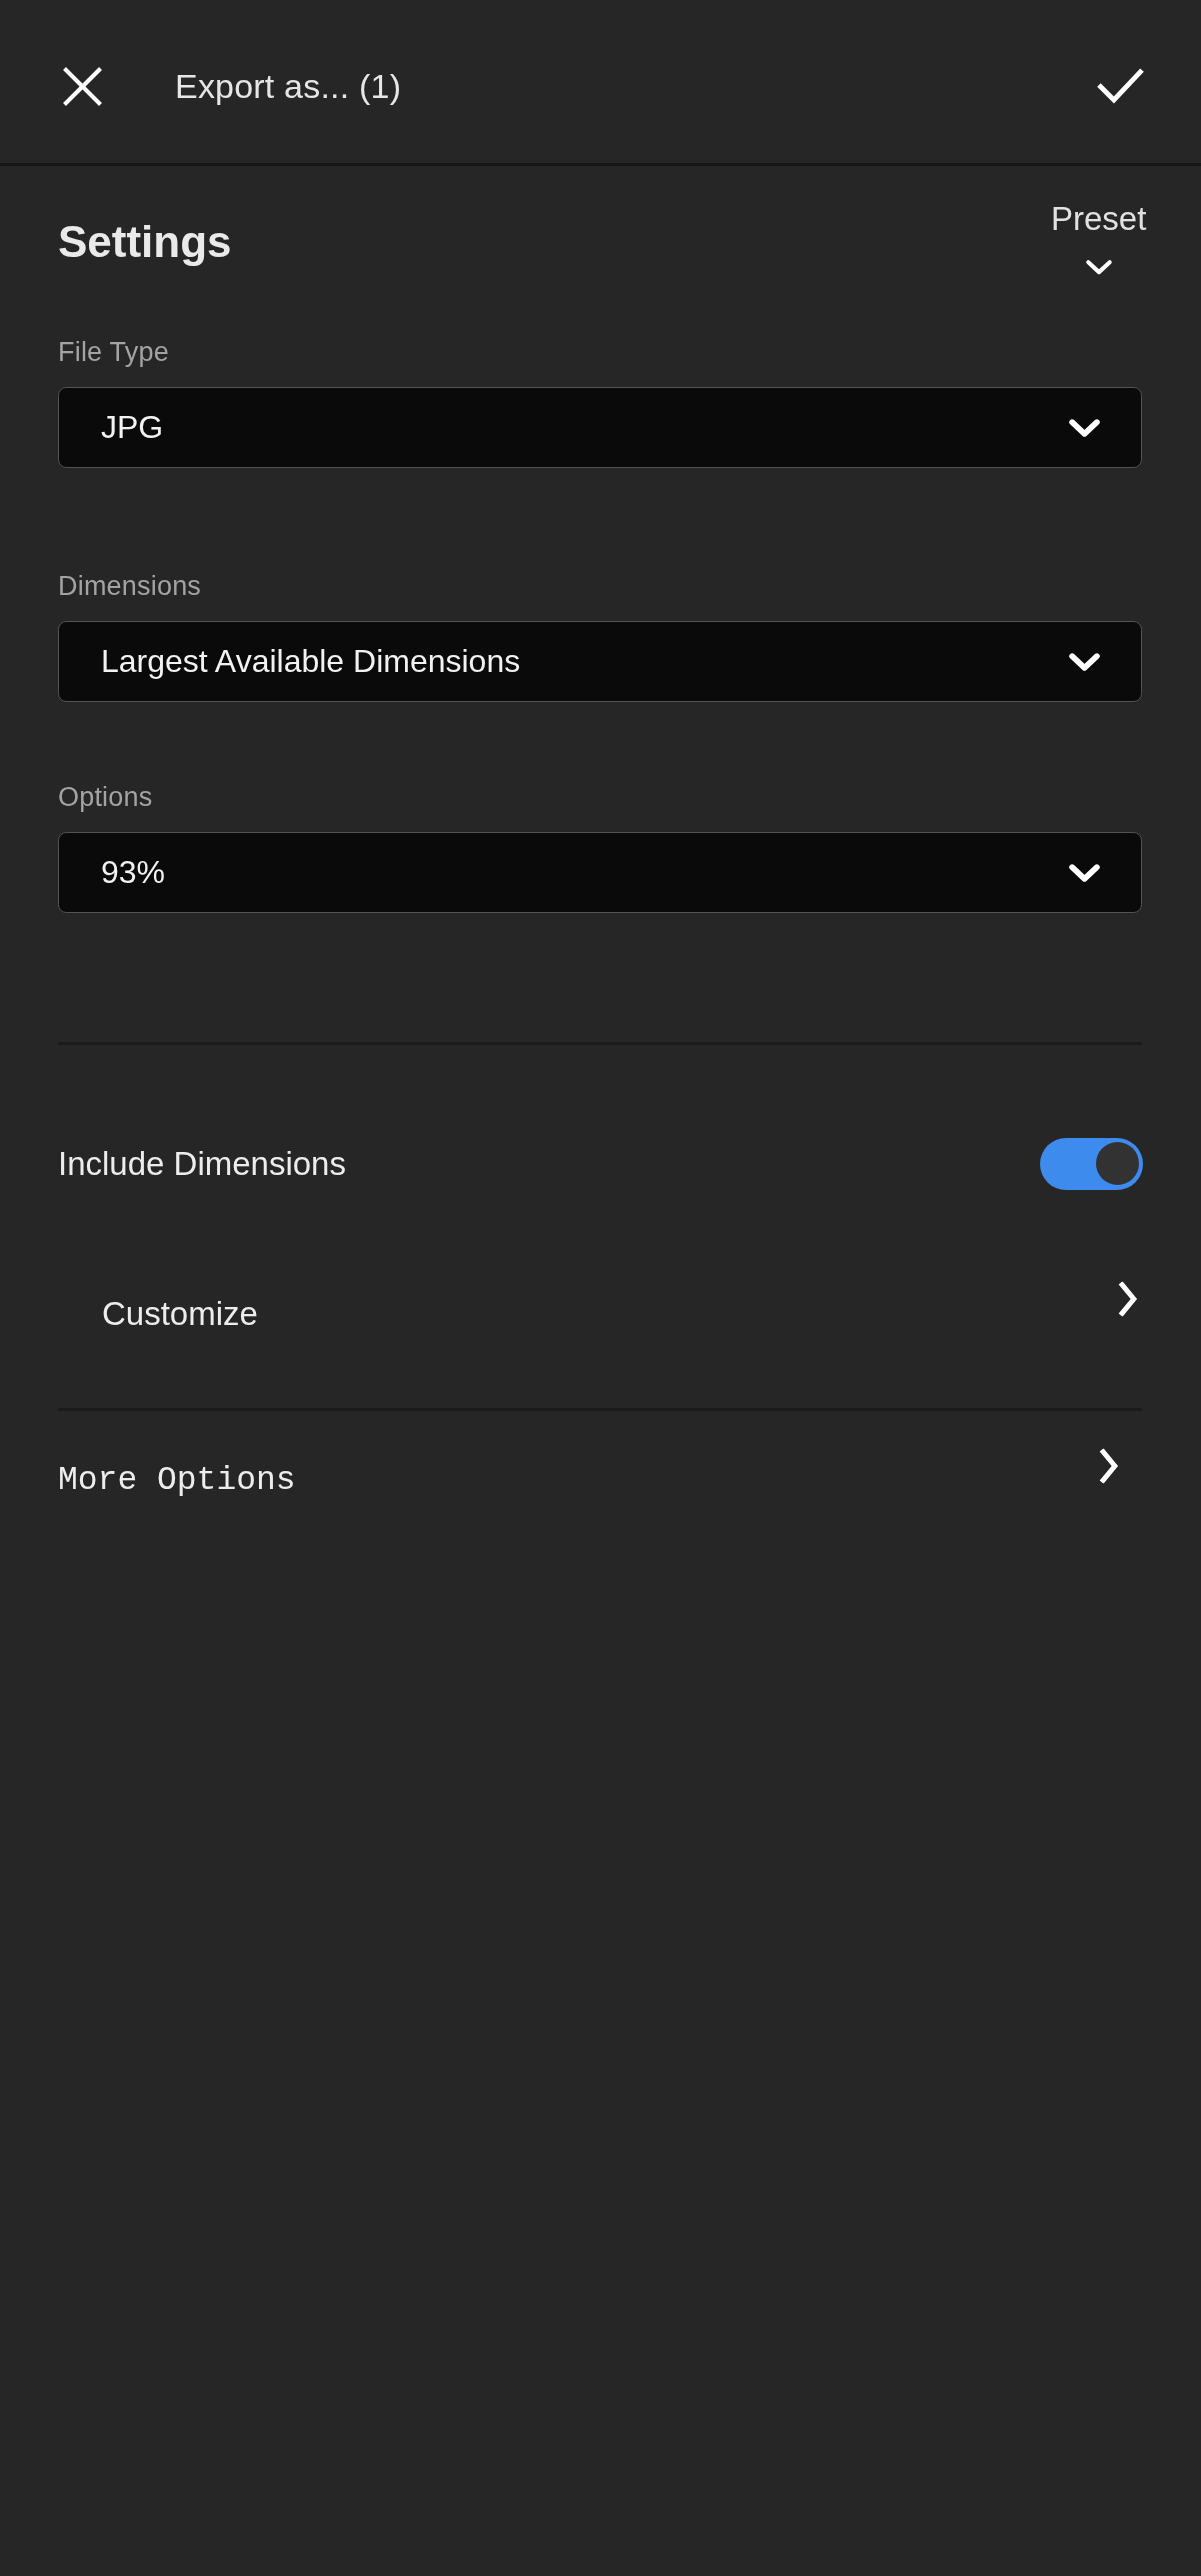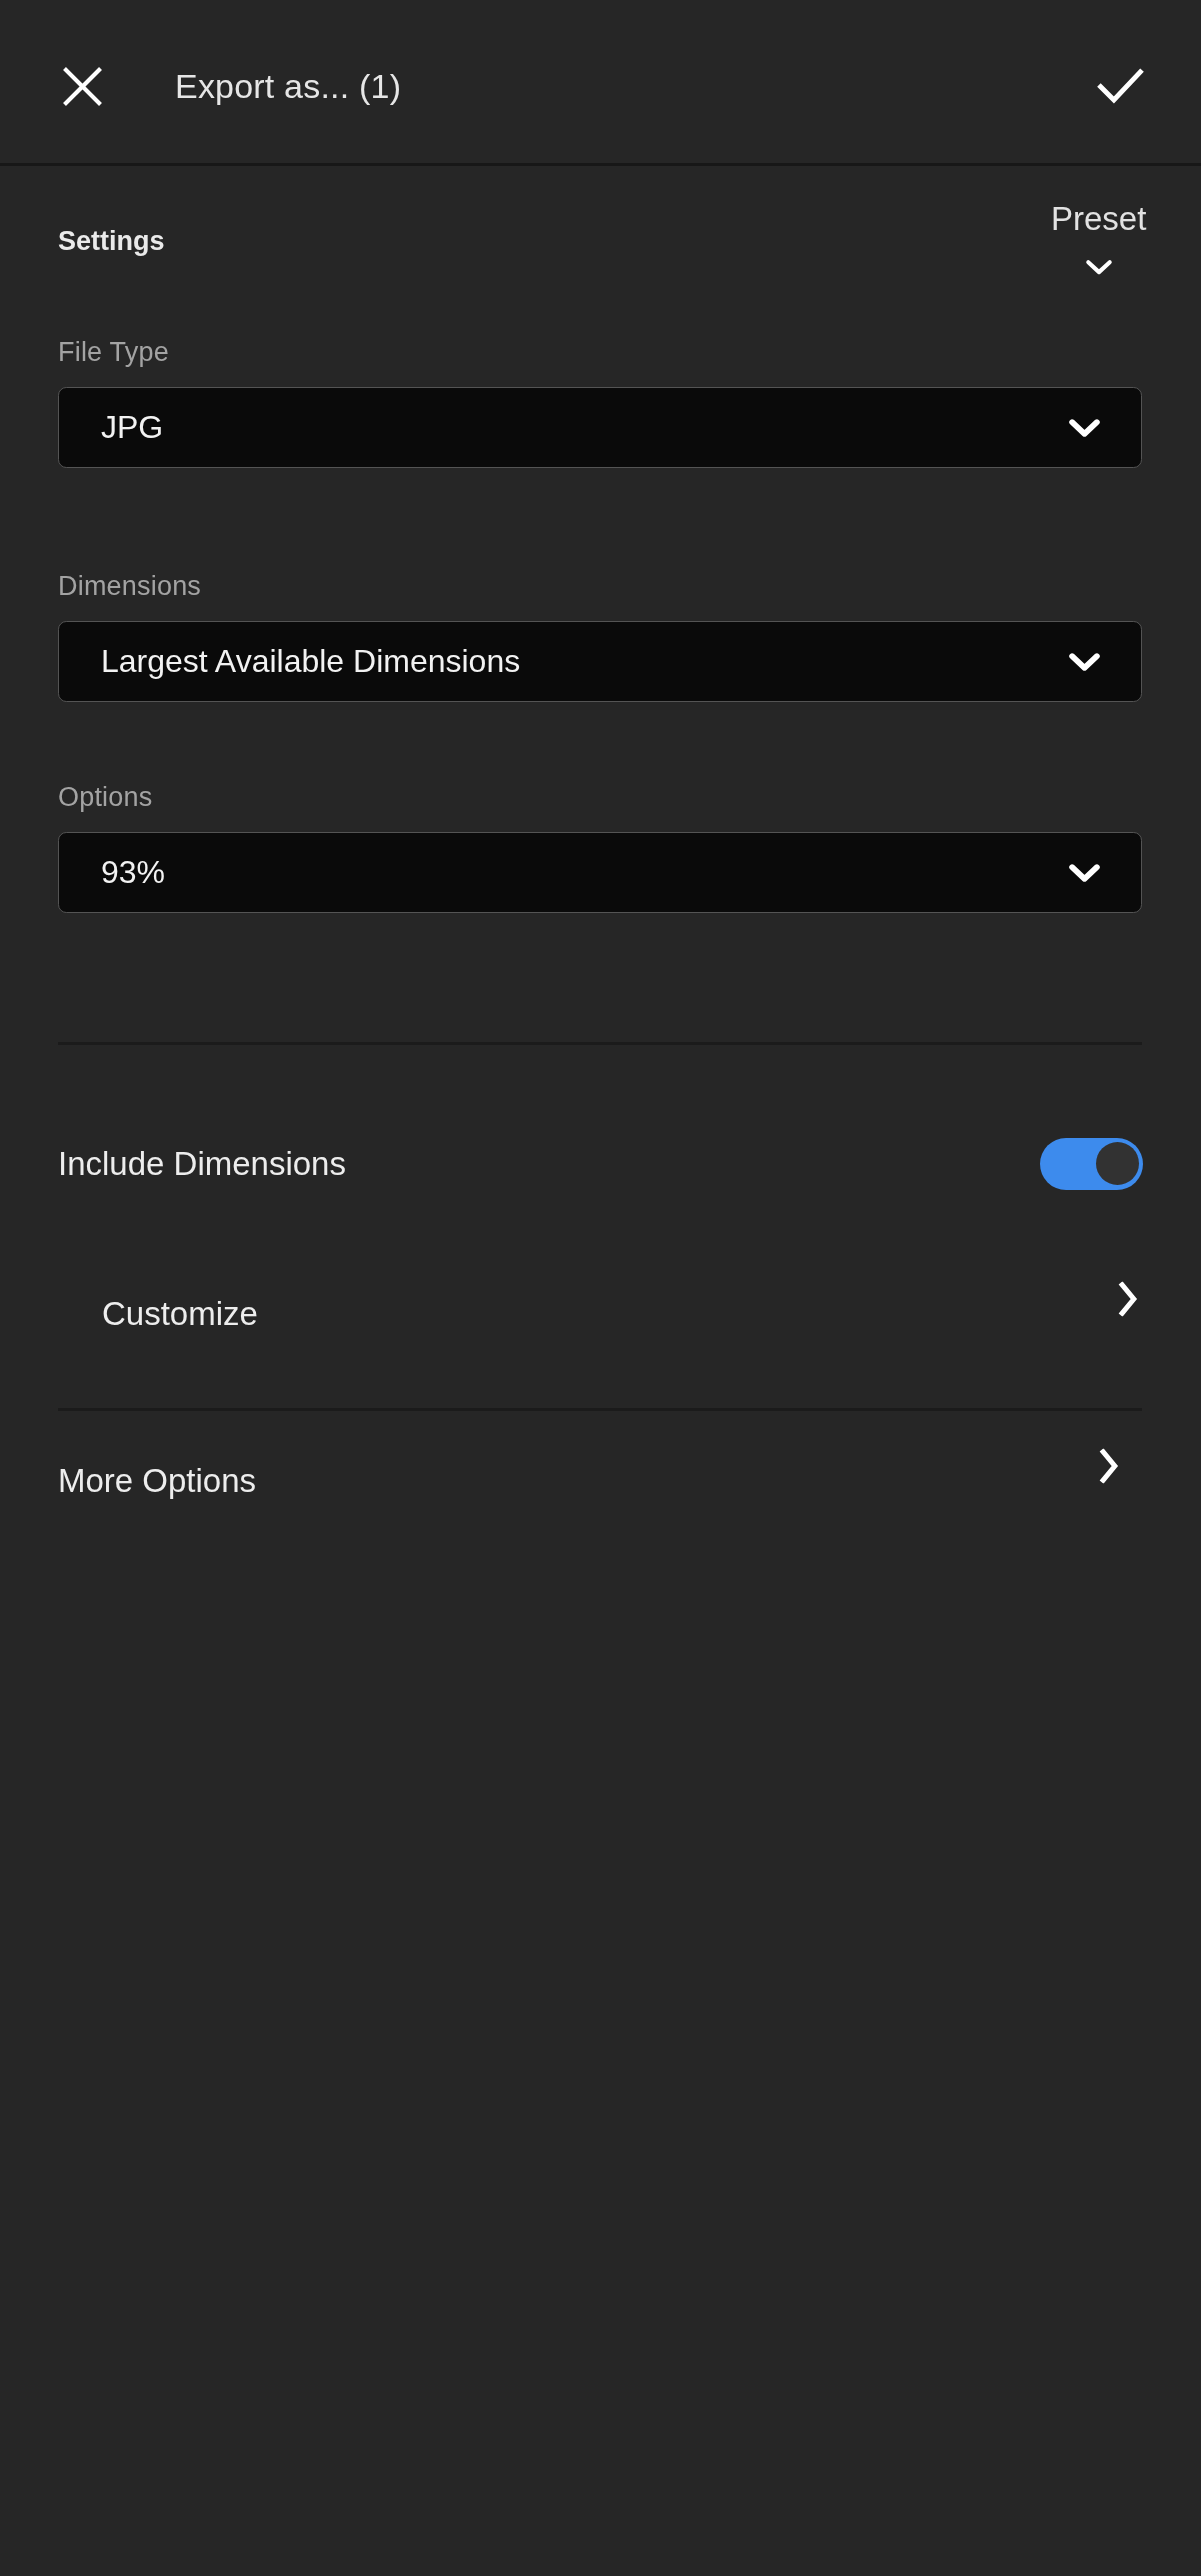--- a/index.html
+++ b/index.html
@@ -65,21 +65,21 @@
   .settings-row {
     position:absolute;
     left:0; top:200px;
     width:1201px; height:83px;
   }
   .settings-label {
     position:absolute;
     left:58px; top:0;
     height:83px;
     display:flex; align-items:center;
-    font-size:27px;
+    font-size:44px;
     font-weight:700;
     color:#eaeaea;
   }
   .preset-btn {
     position:absolute;
     right:38px; top:0;
     height:83px;
     display:flex; align-items:center; gap:20px;
     cursor:pointer;
     padding-right:16.7px;
@@ -200,21 +200,21 @@
     top:50%;
     transform:translateY(-50%);
     display:flex; align-items:center; justify-content:center;
   }
   .nav-chevron svg { display:block; }
 
   #row-customize { left:0; top:1257px; }
   #row-customize .nav-row-label { left:102px; }
   #row-customize .nav-chevron   { right:63px; }
 
-  #row-more-options { left:0; top:1424px; }
+  #row-more-options { left:0; top:1424px;font-family:Liberation Mono, monospace; }
   #row-more-options .nav-row-label { left:58px; }
   #row-more-options .nav-chevron   { right:82px; }
 </style>
 </head>
 <body>
 
 <div class="screen">
 
   <div class="titlebar">
 

